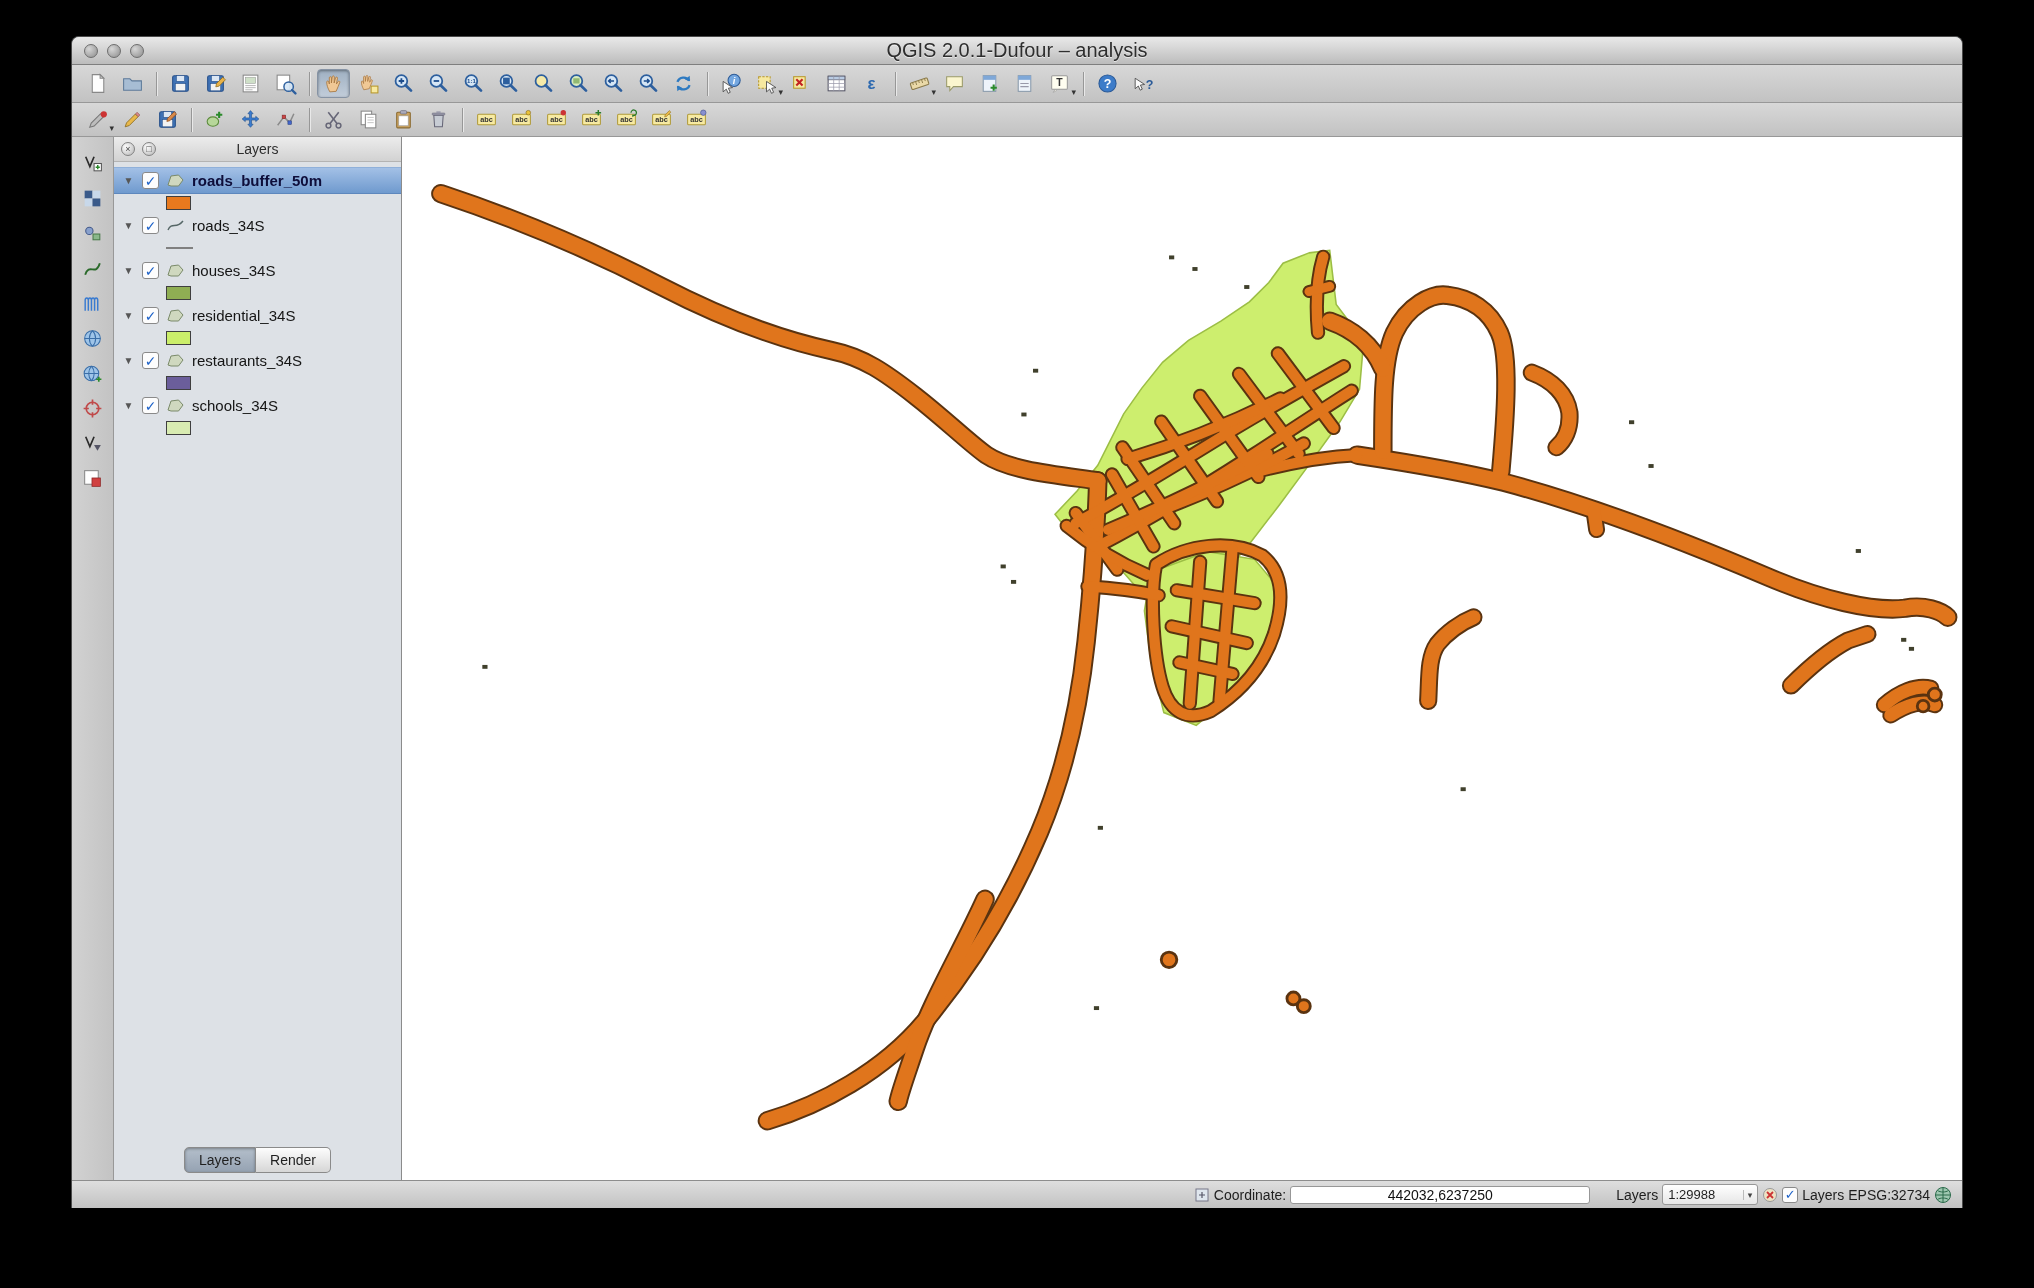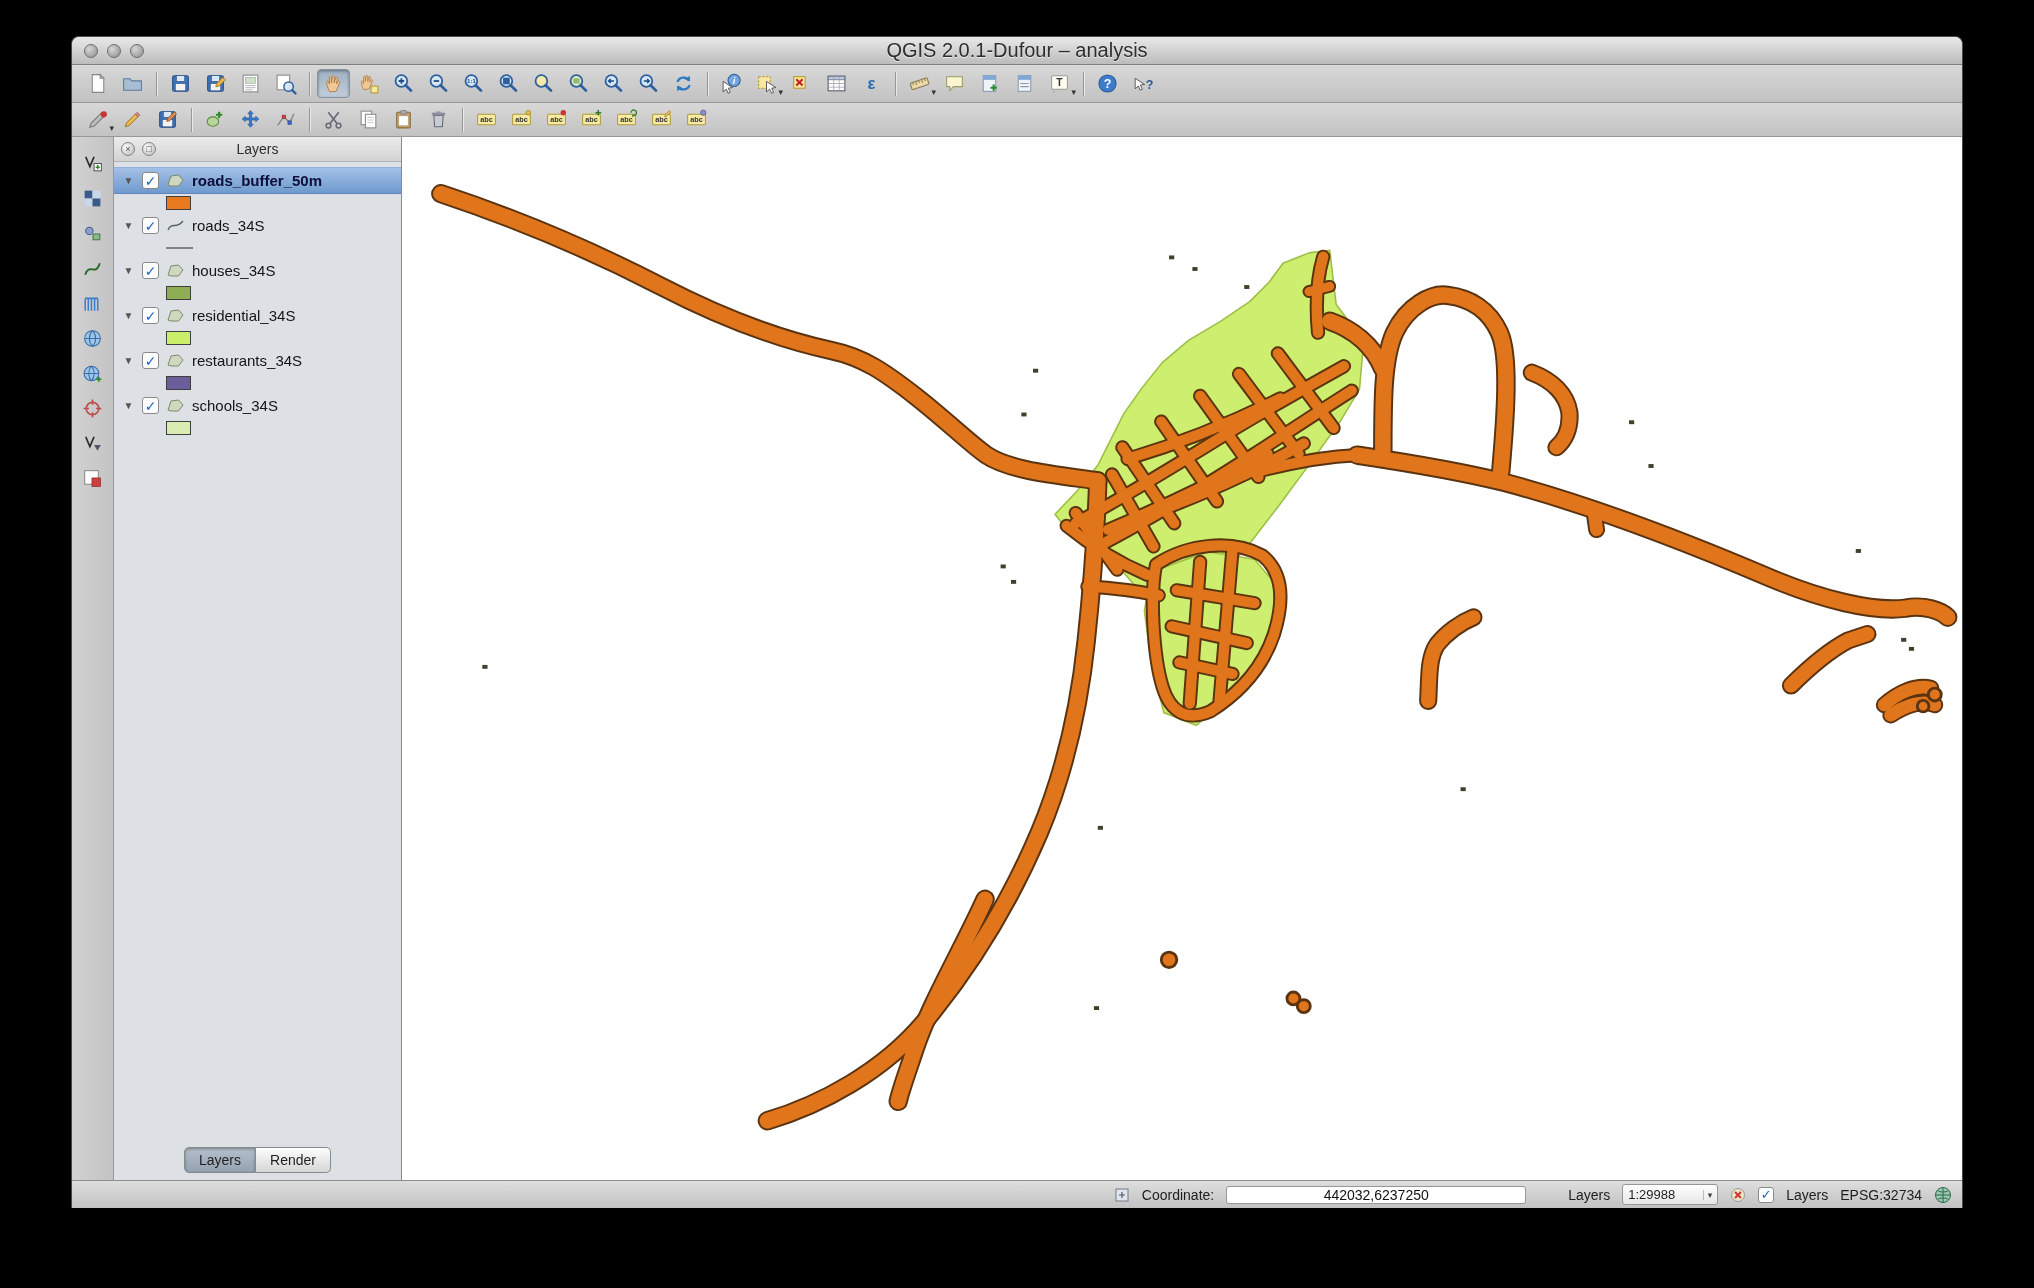--- a/index.html
+++ b/index.html
@@ -40,21 +40,21 @@
   .ptab.active{background:linear-gradient(#b4bfcb,#95a2b2);box-shadow:inset 0 1px 3px rgba(0,0,0,.35)}
   .ptab:first-child{border-radius:5px 0 0 5px}
   .ptab:last-child{border-radius:0 5px 5px 0;border-left:none}
   .canvas{flex:1;background:var(--map-bg,#fff);position:relative;overflow:hidden}
   .canvas svg{position:absolute;inset:0;width:100%;height:100%}
   #map-svg .road{fill:none;stroke:var(--road-fill);stroke-linecap:round;stroke-linejoin:round}
   #map-svg .road-outline{fill:none;stroke:var(--road-outline);stroke-linecap:round;stroke-linejoin:round}
   #map-svg .res{fill:var(--res-fill);stroke:var(--res-outline);stroke-width:1.2}
   #map-svg .dot{fill:var(--road-fill);stroke:var(--road-outline);stroke-width:2.2}
   #map-svg .speck{fill:#40402c}
-  .statusbar{height:28px;background:linear-gradient(#dedede,#c2c2c2);border-top:1px solid #8d8d8d;display:flex;align-items:center;font-size:14px;color:#1e1e1e;padding:0 10px;gap:12px;flex:0 0 auto}
+  .statusbar{height:28px;background:linear-gradient(#dedede,#c2c2c2);border-top:1px solid #8d8d8d;display:flex;align-items:center;font-size:14px;color:#1e1e1e;padding:0 10px;gap:4px;flex:0 0 auto}
   .sb-spacer{flex:1}
   .sb-icon{display:flex;align-items:center}
   .coord-input{width:300px;height:18px;border:1px solid #979797;background:#fff;text-align:center;font-size:14px;font-family:inherit;border-radius:3px;color:#111}
   .scale-combo{width:96px;height:21px;border:1px solid #979797;background:linear-gradient(#fff,#e6e6e6);display:flex;align-items:center;justify-content:space-between;padding:6px 5px;border-radius:3px;font-size:13px}
   .combo-arrow{font-size:9px;color:#444;border-left:1px solid #bbb;padding-left:4px}
   .sb-check{width:16px;height:16px;background:#fdfdfd;border:1px solid #8a8a8a;border-radius:3px;font-size:13px;font-weight:bold;color:#1d62c9;display:flex;align-items:center;justify-content:center;line-height:1}
   .gap18{width:18px}
 </style>
 </head>
 <body>

